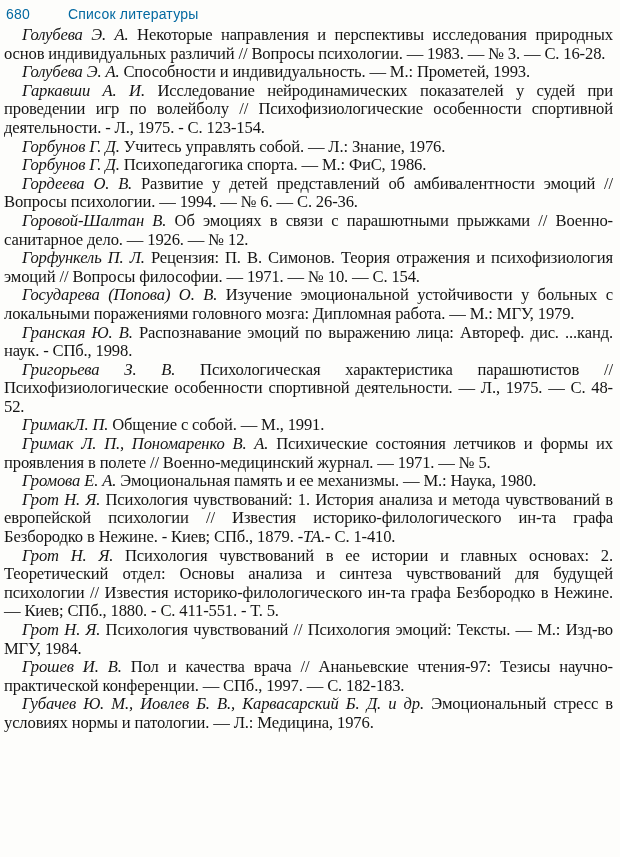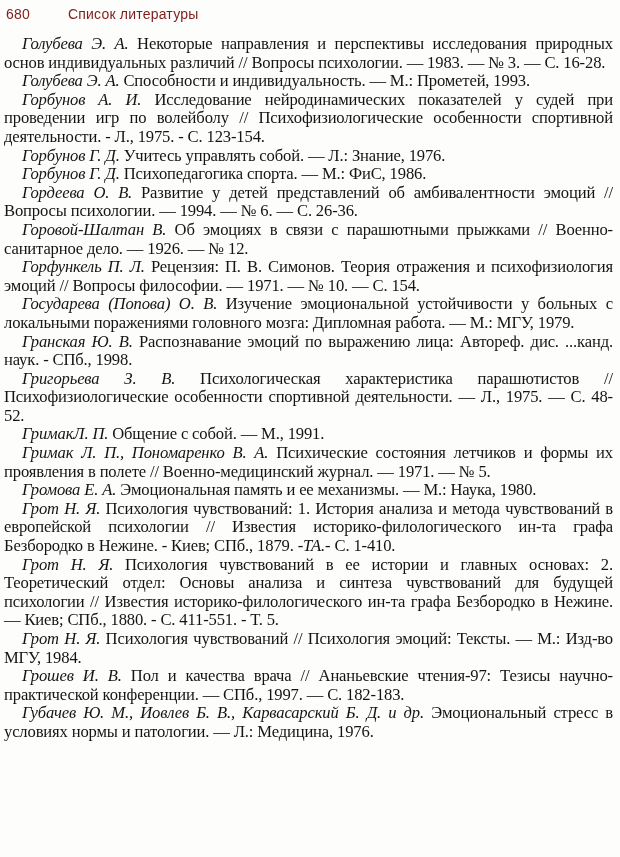--- a/index.html
+++ b/index.html
@@ -18,23 +18,23 @@
     width: 620px;
     height: 857px;
     padding: 6px 7px 0 4px;
   }
   .running-header {
     display: flex;
     align-items: flex-end;
     font-family: "Liberation Sans", sans-serif;
     font-size: 14px;
     letter-spacing: 0.2px;
-    color: #7f1d1d;
+    color: #0369a1;
     padding-left: 2px;
-    margin-bottom: 13px;
+    margin-bottom: 4px;
   }
   .running-header .page-num {
     width: 62px;
     flex: 0 0 auto;
   }
   .bib {
     font-family: "Liberation Serif", serif;
     font-size: 16.6px;
     line-height: 18.6px;
     text-align: justify;
@@ -57,21 +57,21 @@
 <body>
 
 <div class="page">
   <div class="running-header">
     <span class="page-num">680</span>
     <span class="header-title">Список литературы</span>
   </div>
   <div class="bib">
       <p class="entry"><span class="authors">Голубева Э. А.</span><span class="plain"> Некоторые направления и перспективы исследования природных основ индивидуальных различий // Вопросы психологии. — 1983. — № 3. — С. 16-28.</span></p>
       <p class="entry"><span class="authors">Голубева Э. А.</span><span class="plain"> Способности и индивидуальность. — М.: Прометей, 1993.</span></p>
-      <p class="entry"><span class="authors">Горбунов А. И.</span><span class="plain"> Исследование нейродинамических показателей у судей при проведении игр по волейболу // Психофизиологические особенности спортивной деятельности. - Л., 1975. - С. 123-154.</span></p>
+      <p class="entry"><span class="authors">Гаркавши А. И.</span><span class="plain"> Исследование нейродинамических показателей у судей при проведении игр по волейболу // Психофизиологические особенности спортивной деятельности. - Л., 1975. - С. 123-154.</span></p>
       <p class="entry"><span class="authors">Горбунов Г. Д.</span><span class="plain"> Учитесь управлять собой. — Л.: Знание, 1976.</span></p>
       <p class="entry"><span class="authors">Горбунов Г. Д.</span><span class="plain"> Психопедагогика спорта. — М.: ФиС, 1986.</span></p>
       <p class="entry"><span class="authors">Гордеева О. В.</span><span class="plain"> Развитие у детей представлений об амбивалентности эмоций // Вопросы психологии. — 1994. — № 6. — С. 26-36.</span></p>
       <p class="entry"><span class="authors">Горовой-Шалтан В.</span><span class="plain"> Об эмоциях в связи с парашютными прыжками // Военно-санитарное дело. — 1926. — № 12.</span></p>
       <p class="entry"><span class="authors">Горфункель П. Л.</span><span class="plain"> Рецензия: П. В. Симонов. Теория отражения и психофизиология эмоций // Вопросы философии. — 1971. — № 10. — С. 154.</span></p>
       <p class="entry"><span class="authors">Государева (Попова) О. В.</span><span class="plain"> Изучение эмоциональной устойчивости у больных с локальными поражениями головного мозга: Дипломная работа. — М.: МГУ, 1979.</span></p>
       <p class="entry"><span class="authors">Гранская Ю. В.</span><span class="plain"> Распознавание эмоций по выражению лица: Автореф. дис. ...канд. наук. - СПб., 1998.</span></p>
       <p class="entry"><span class="authors">Григорьева З. В.</span><span class="plain"> Психологическая характеристика парашютистов // Психофизиологические особенности спортивной деятельности. — Л., 1975. — С. 48-52.</span></p>
       <p class="entry"><span class="authors">ГримакЛ. П.</span><span class="plain"> Общение с собой. — М., 1991.</span></p>
       <p class="entry"><span class="authors">Гримак Л. П., Пономаренко В. А.</span><span class="plain"> Психические состояния летчиков и формы их проявления в полете // Военно-медицинский журнал. — 1971. — № 5.</span></p>

